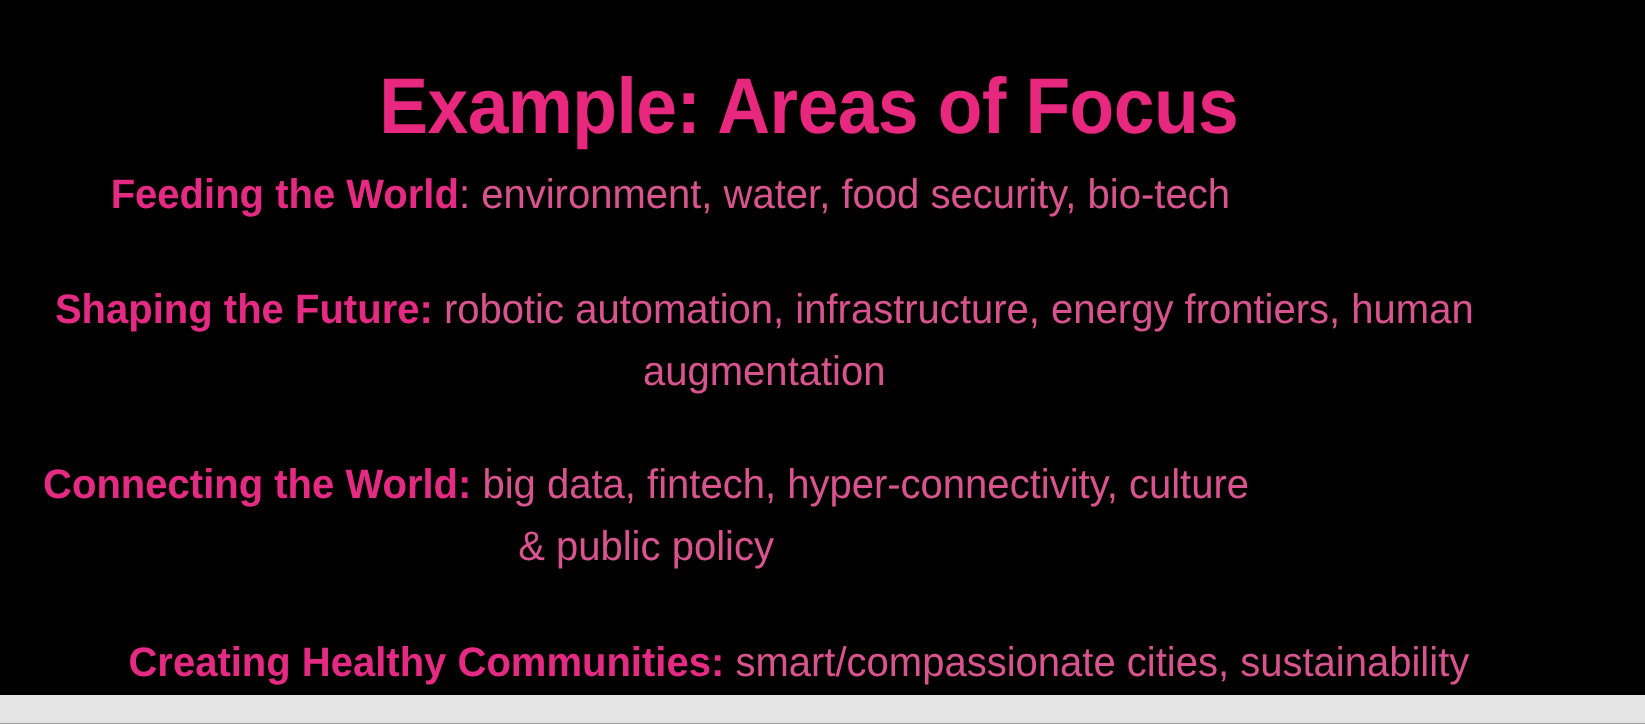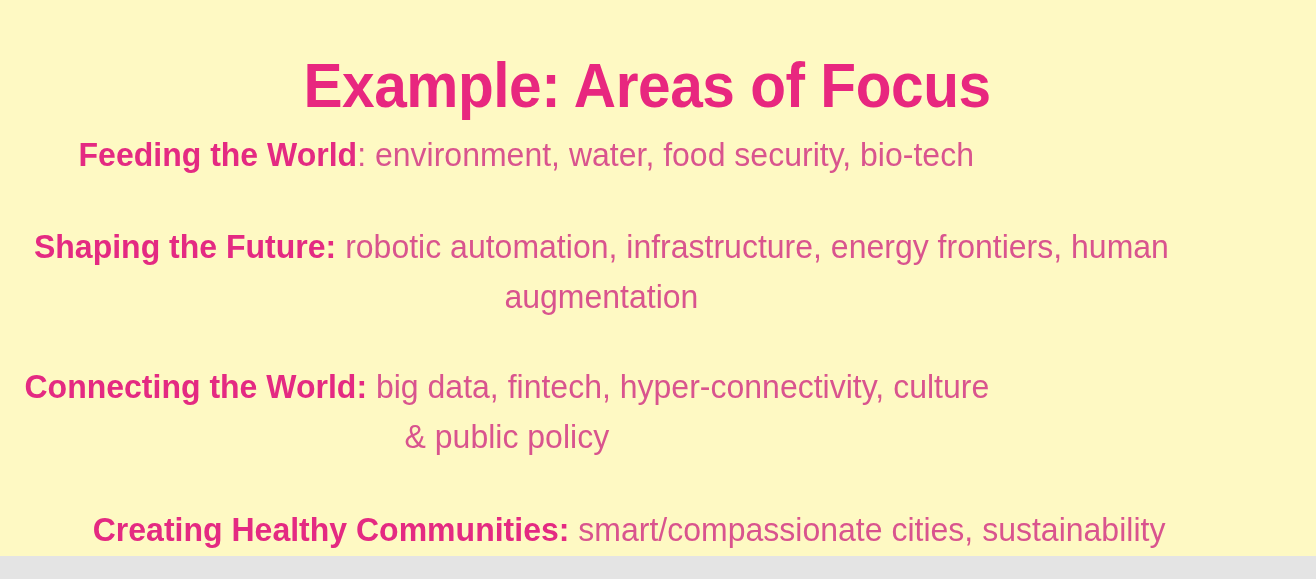--- a/index.html
+++ b/index.html
@@ -9,21 +9,21 @@
     background: #ffffff;
   }
   body {
     font-family: "Liberation Sans", "DejaVu Sans", sans-serif;
   }
 
   .slide {
     position: relative;
     width: 1316px;
     height: 579px;
-    background: #fef9c3;
+    background: #000000;
     overflow: hidden;
   }
 
   
   .slide-title {
     position: absolute;
     left: 0;
     top: 4px;
     width: 1294px;
     text-align: center;
@@ -34,21 +34,21 @@
     letter-spacing: -0.5px;
     color: #e8277f;
     white-space: nowrap;
     transform: scaleX(0.93);
     transform-origin: center center;
   }
 
   
   .body-block {
     position: absolute;
-    left: 17px;
+    left: 27px;
     top: 118px;
     width: 1262px;
   }
 
   .focus-item {
     margin: 0 0 0 0;
     text-align: center;
     font-size: 33px;
     line-height: 50px;
     color: #d9548e;

